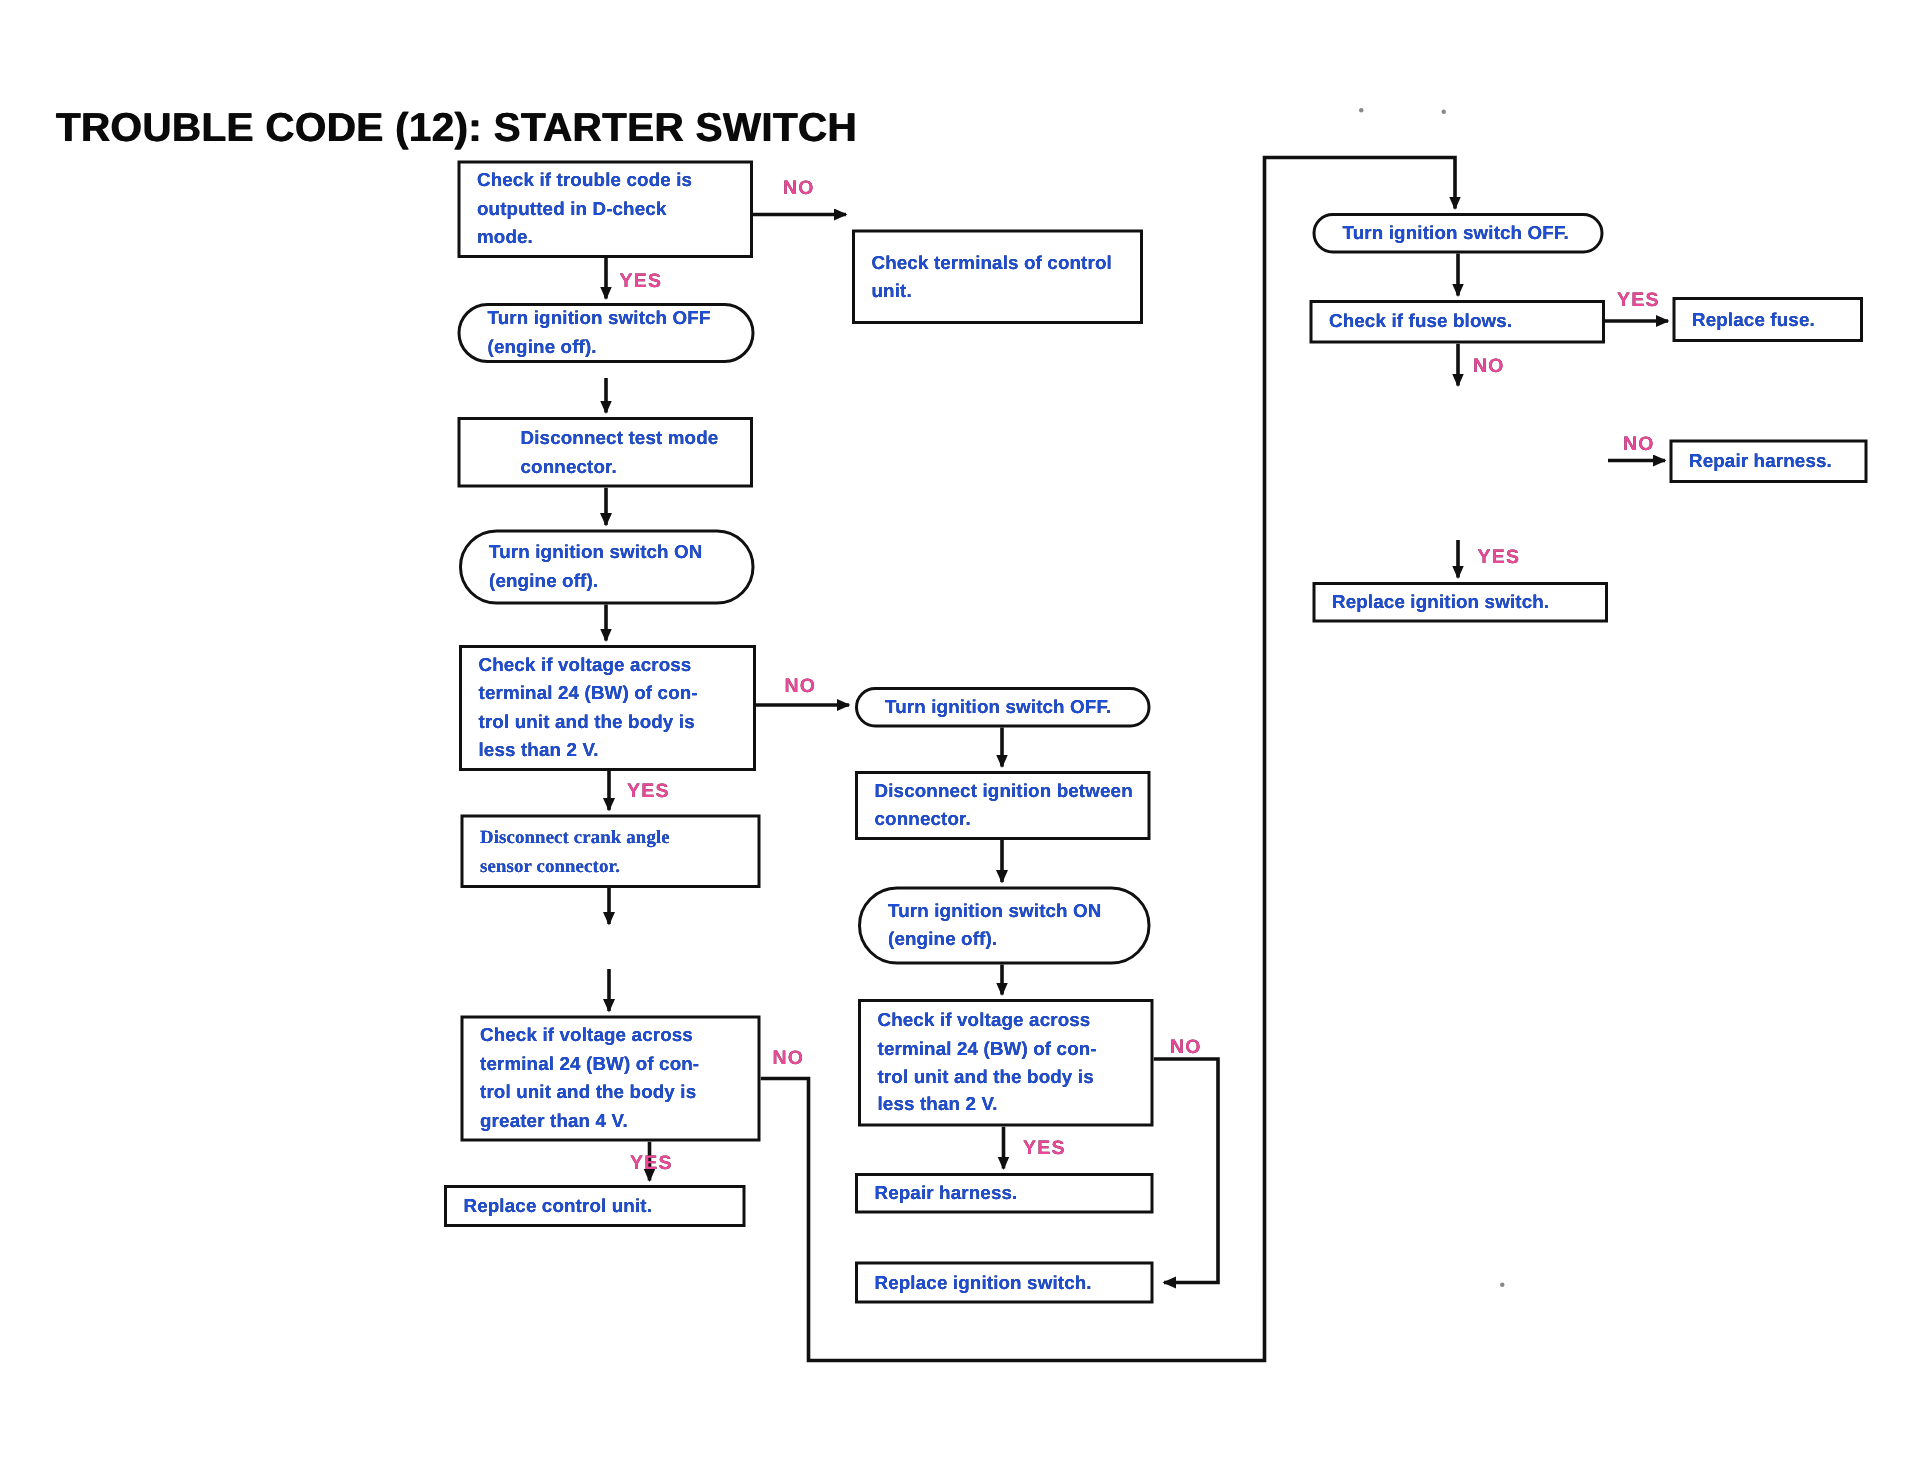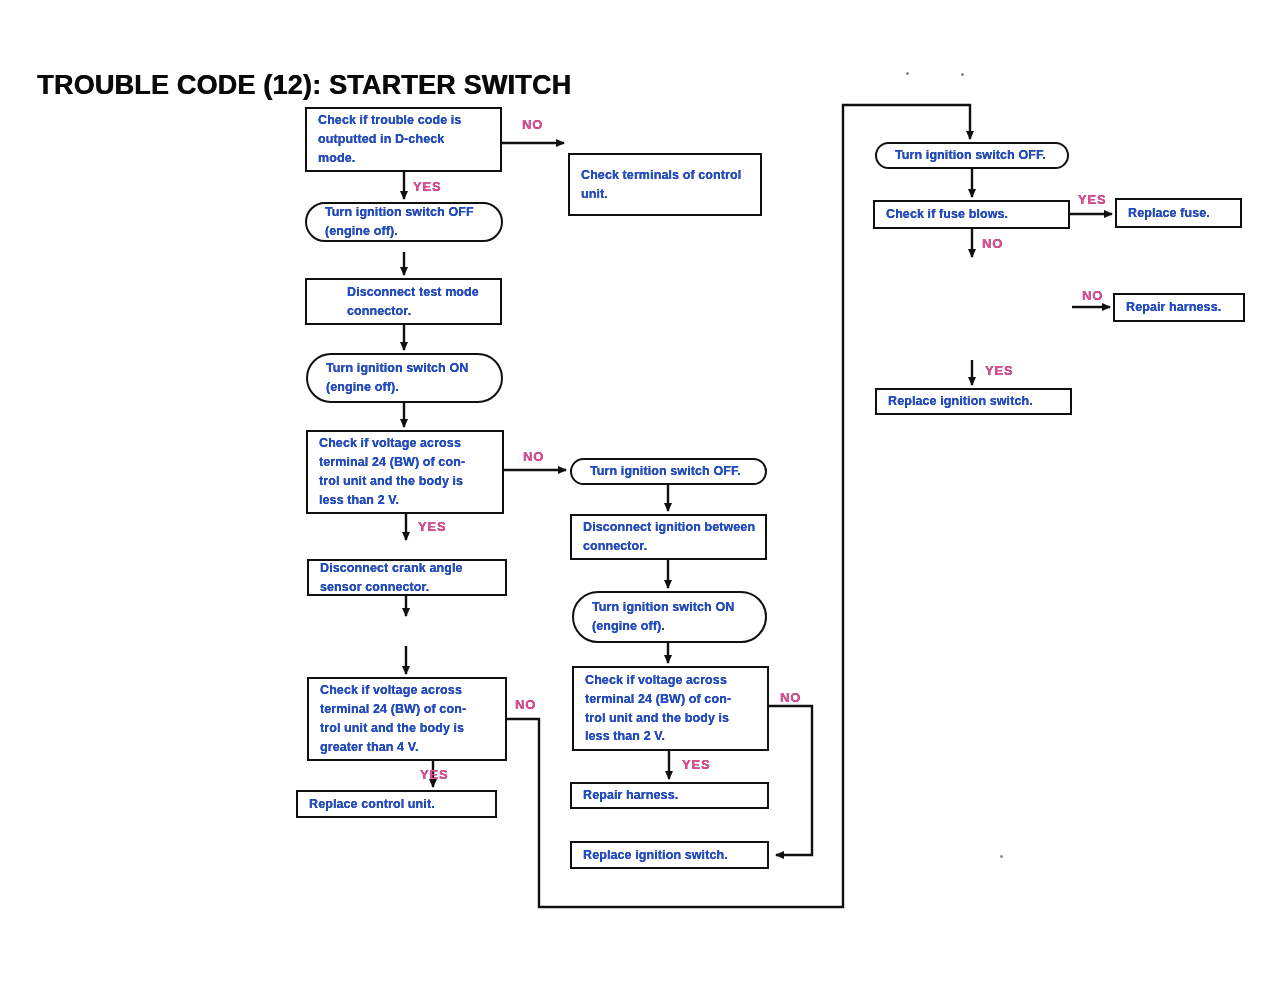--- a/index.html
+++ b/index.html
@@ -90,21 +90,21 @@
     <div class="node stadium" style="left: 305px; top: 202px; width: 198px; height: 40px; border-radius: 28px;">Turn ignition switch OFF
 (engine off).</div>
     <div class="node" style="left: 305px; top: 278px; width: 197px; height: 47px; padding-left: 40px;">Disconnect test mode
 connector.</div>
     <div class="node stadium" style="left: 306px; top: 353px; width: 197px; height: 50px; border-radius: 28px;">Turn ignition switch ON
 (engine off).</div>
     <div class="node" style="left: 306px; top: 430px; width: 198px; height: 84px;">Check if voltage across
 terminal 24 (BW) of con-
 trol unit and the body is
 less than 2 V.</div>
-    <div class="node" style="left: 307px; top: 559px; width: 200px; height: 37px;">Disconnect crank angle
+    <div class="node" style="left: 307px; top: 543px; width: 200px; height: 49px; font-family: Liberation Serif, serif;">Disconnect crank angle
 sensor connector.</div>
     <div class="node" style="left: 307px; top: 677px; width: 200px; height: 84px;">Check if voltage across
 terminal 24 (BW) of con-
 trol unit and the body is
 greater than 4 V.</div>
     <div class="node" style="left: 296px; top: 790px; width: 201px; height: 28px;">Replace control unit.</div>
     <div class="node stadium" style="left: 570px; top: 458px; width: 197px; height: 27px; border-radius: 16.5px;">Turn ignition switch OFF.</div>
     <div class="node" style="left: 570px; top: 514px; width: 197px; height: 46px;">Disconnect ignition between
 connector.</div>
     <div class="node stadium" style="left: 572px; top: 591px; width: 195px; height: 52px; border-radius: 29px;">Turn ignition switch ON

